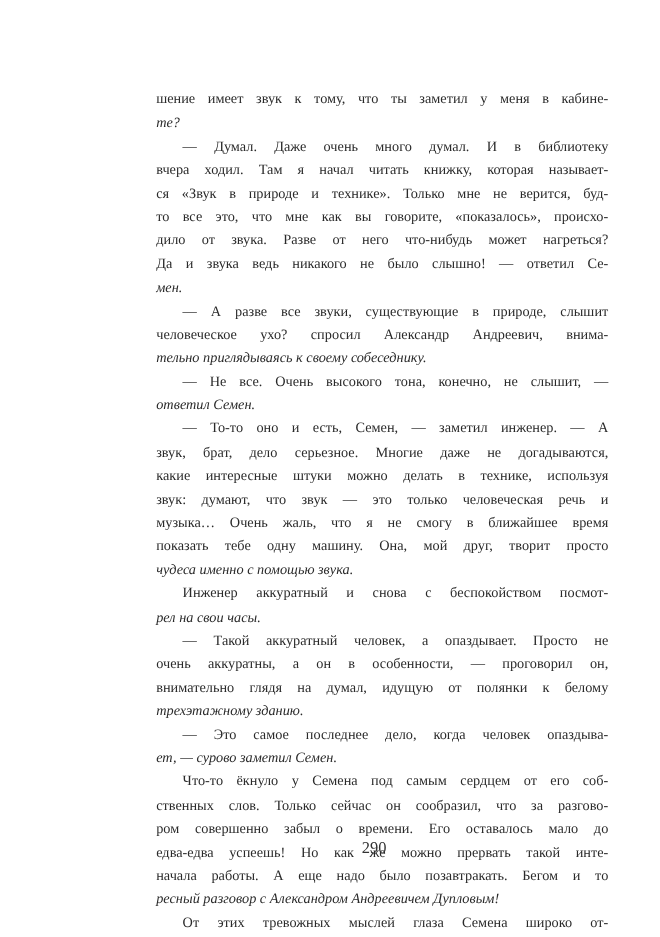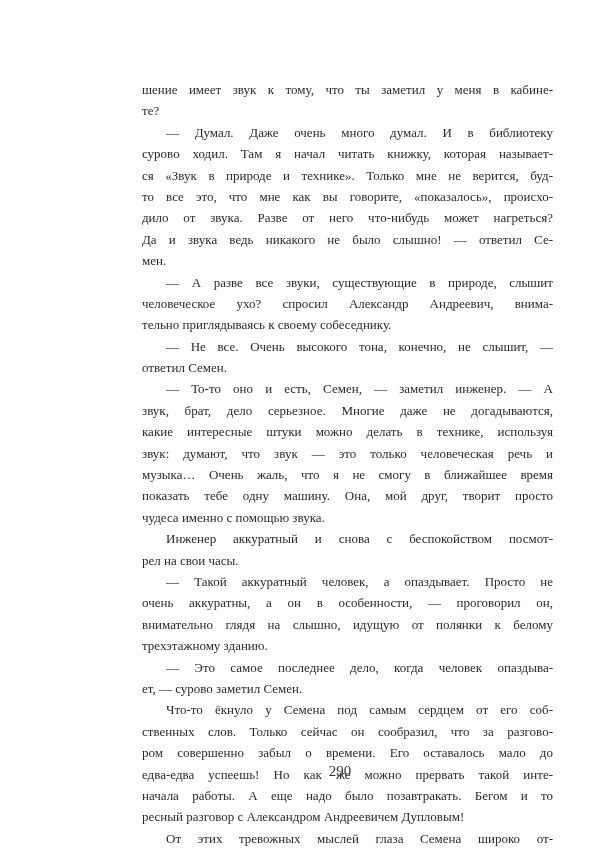--- a/index.html
+++ b/index.html
@@ -19,39 +19,39 @@
   }
   .line {
     display: block;
     height: 21.4px;
     line-height: 21.4px;
     font-size: 13px;
     white-space: nowrap;
     text-align: justify;
     text-align-last: justify;
   }
-  .line.last { text-align-last: left; }
+  .line.last { text-align-last: left; font-style: italic; }
   .line.indent { padding-left: 24px; }
   .page-number {
     position: absolute;
     left: 0; width: 680px;
     top: 763px;
     text-align: center;
     font-size: 15px;
     color: #333;
   }
 </style>
 </head>
 <body>
 
 <div class="page-text" id="page-text">
     <span class="line">шение имеет звук к тому, что ты заметил у меня в кабине-</span>
     <span class="line last">те?</span>
     <span class="line indent">— Думал. Даже очень много думал. И в библиотеку</span>
-    <span class="line">сурово ходил. Там я начал читать книжку, которая называет-</span>
+    <span class="line">вчера ходил. Там я начал читать книжку, которая называет-</span>
     <span class="line">ся «Звук в природе и технике». Только мне не верится, буд-</span>
     <span class="line">то все это, что мне как вы говорите, «показалось», происхо-</span>
     <span class="line">дило от звука. Разве от него что-нибудь может нагреться?</span>
     <span class="line">Да и звука ведь никакого не было слышно! — ответил Се-</span>
     <span class="line last">мен.</span>
     <span class="line indent">— А разве все звуки, существующие в природе, слышит</span>
     <span class="line">человеческое ухо? спросил Александр Андреевич, внима-</span>
     <span class="line last">тельно приглядываясь к своему собеседнику.</span>
     <span class="line indent">— Не все. Очень высокого тона, конечно, не слышит, —</span>
     <span class="line last">ответил Семен.</span>
@@ -59,21 +59,21 @@
     <span class="line">звук, брат, дело серьезное. Многие даже не догадываются,</span>
     <span class="line">какие интересные штуки можно делать в технике, используя</span>
     <span class="line">звук: думают, что звук — это только человеческая речь и</span>
     <span class="line">музыка… Очень жаль, что я не смогу в ближайшее время</span>
     <span class="line">показать тебе одну машину. Она, мой друг, творит просто</span>
     <span class="line last">чудеса именно с помощью звука.</span>
     <span class="line indent">Инженер аккуратный и снова с беспокойством посмот-</span>
     <span class="line last">рел на свои часы.</span>
     <span class="line indent">— Такой аккуратный человек, а опаздывает. Просто не</span>
     <span class="line">очень аккуратны, а он в особенности, — проговорил он,</span>
-    <span class="line">внимательно глядя на слышно, идущую от полянки к белому</span>
+    <span class="line">внимательно глядя на думал, идущую от полянки к белому</span>
     <span class="line last">трехэтажному зданию.</span>
     <span class="line indent">— Это самое последнее дело, когда человек опаздыва-</span>
     <span class="line last">ет, — сурово заметил Семен.</span>
     <span class="line indent">Что-то ёкнуло у Семена под самым сердцем от его соб-</span>
     <span class="line">ственных слов. Только сейчас он сообразил, что за разгово-</span>
     <span class="line">ром совершенно забыл о времени. Его оставалось мало до</span>
     <span class="line">едва-едва успеешь! Но как же можно прервать такой инте-</span>
     <span class="line">начала работы. А еще надо было позавтракать. Бегом и то</span>
     <span class="line last">ресный разговор с Александром Андреевичем Дупловым!</span>
     <span class="line indent">От этих тревожных мыслей глаза Семена широко от-</span>

